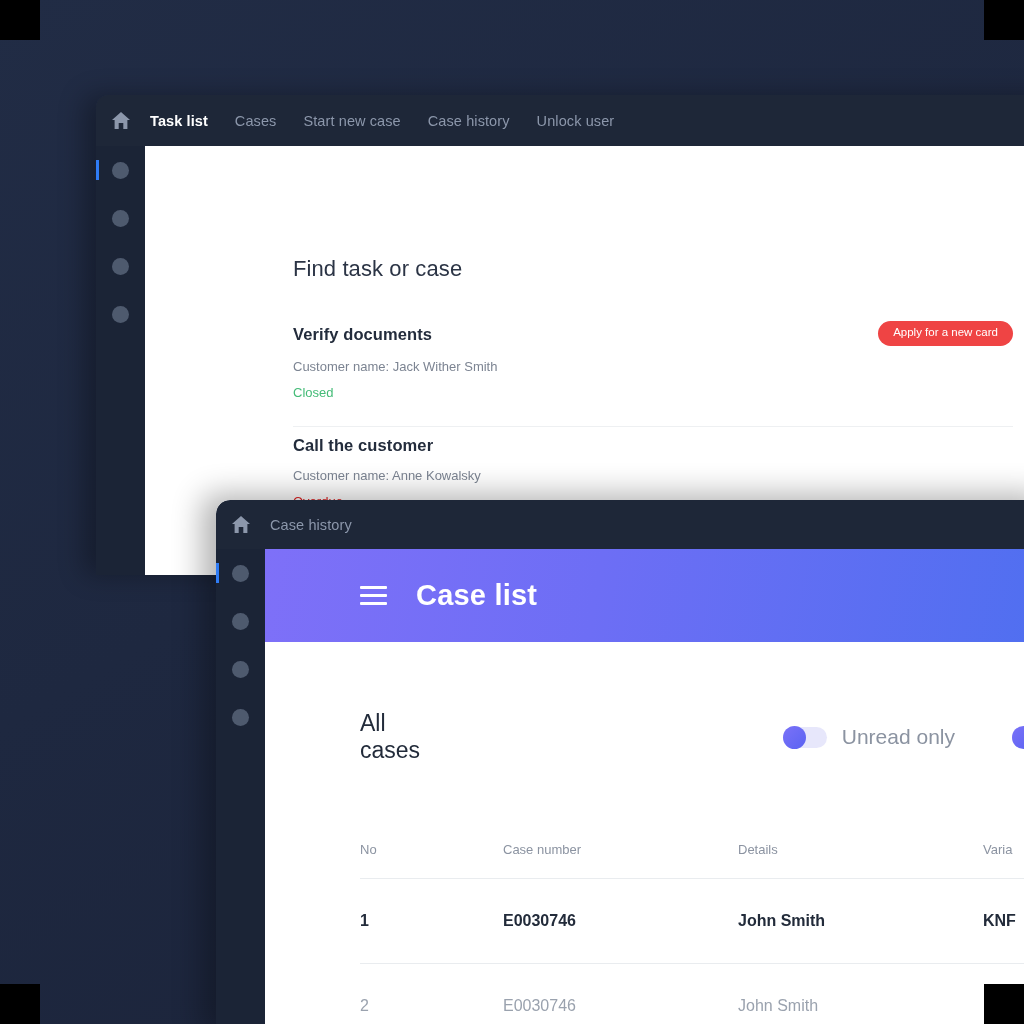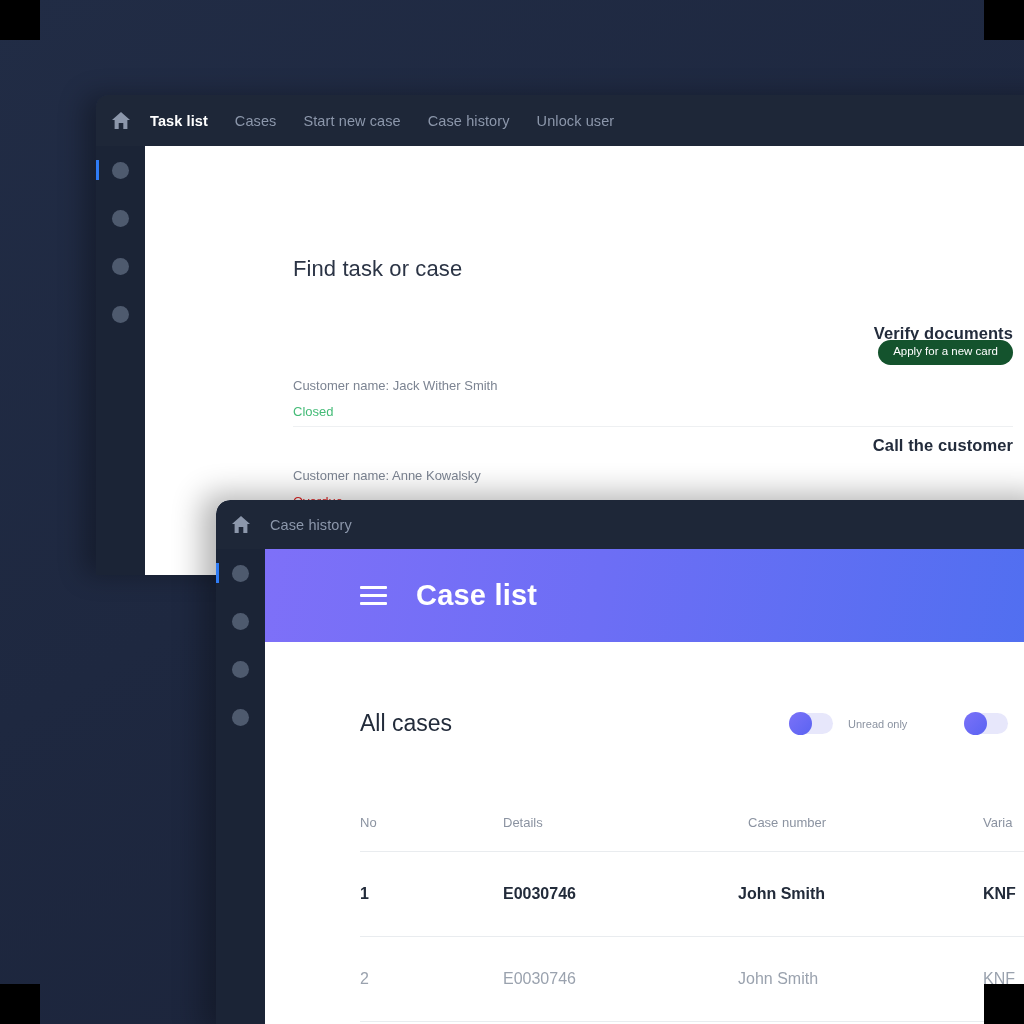--- a/index.html
+++ b/index.html
@@ -102,24 +102,24 @@
   .searchbox svg { flex: none; margin-right: 9px; }
   .search-val { font-size: 13.5px; color: #8b93a1; }
 
   .task {
     position: absolute; left: 148px;
     width: 720px;
   }
   .task1 { top: 178px; }
   .task2 { top: 290px; }
 
-  .task-head { display: flex; align-items: flex-end; justify-content: space-between; flex-direction: column; }
+  .task-head { display: flex; align-items: center; justify-content: space-between; }
   .task-title { font-size: 16.5px; font-weight: bold; color: #232c3c; letter-spacing: 0.1px; }
   .pill {
-    background: #14532d;
+    background: #ef4444;
     color: #ffffff;
     font-size: 11.5px;
     border-radius: 40px;
     padding: 6px 15px 7px;
     white-space: nowrap;
     line-height: 1;
     margin-top: -3px;
   }
   .task-cust { font-size: 13px; color: #7c8492; margin-top: 13px; }
   .task-status { font-size: 13px; margin-top: 11px; font-weight: normal; }
@@ -178,21 +178,21 @@
     width: 44px; height: 21px;
     border-radius: 20px;
     background: #e7e7fb;
     flex: none;
   }
   .toggle .knob {
     position: absolute; left: 0; top: -1px;
     width: 23px; height: 23px; border-radius: 50%;
     background: linear-gradient(135deg, #7b72f8, #5a63f2);
   }
-  .toggle-label { font-size: 11px; color: #8b93a1; margin: 0 0 0 15px; white-space: nowrap; }
+  .toggle-label { font-size: 21px; color: #8b93a1; margin: 0 0 0 15px; white-space: nowrap; }
   .toggle2 { margin-left: 57px; }
 
   .tbl { padding: 0 0 0 95px; margin-top: 56px; }
   .tbl-row { display: flex; align-items: center; }
   .tbl-head .c { font-size: 13px; color: #8b93a1; }
   .c-no    { width: 143px; flex: none; }
   .c-case  { width: 235px; flex: none; }
   .c-det   { width: 245px; flex: none; }
   .c-var   { width: 120px; flex: none; }
   .tbl-head { height: 58px; }
@@ -319,22 +319,22 @@
           <span class="toggle-label">Unread only</span>
           <span class="toggle toggle2">
               <span class="knob"></span>
             </span>
         </span>
       </div>
 
       <div class="tbl">
         <div class="tbl-row tbl-head">
           <span class="c c-no">No</span>
+          <span class="c c-case">Case number</span>
           <span class="c c-det">Details</span>
-          <span class="c c-case">Case number</span>
           <span class="c c-var">Varia</span>
         </div>
         <div class="tbl-sep"></div>
 
         <div class="tbl-row data-row unread">
           <span class="c c-no">1</span>
           <span class="c c-case">E0030746</span>
           <span class="c c-det">John Smith</span>
           <span class="c c-var">KNF</span>
         </div>

